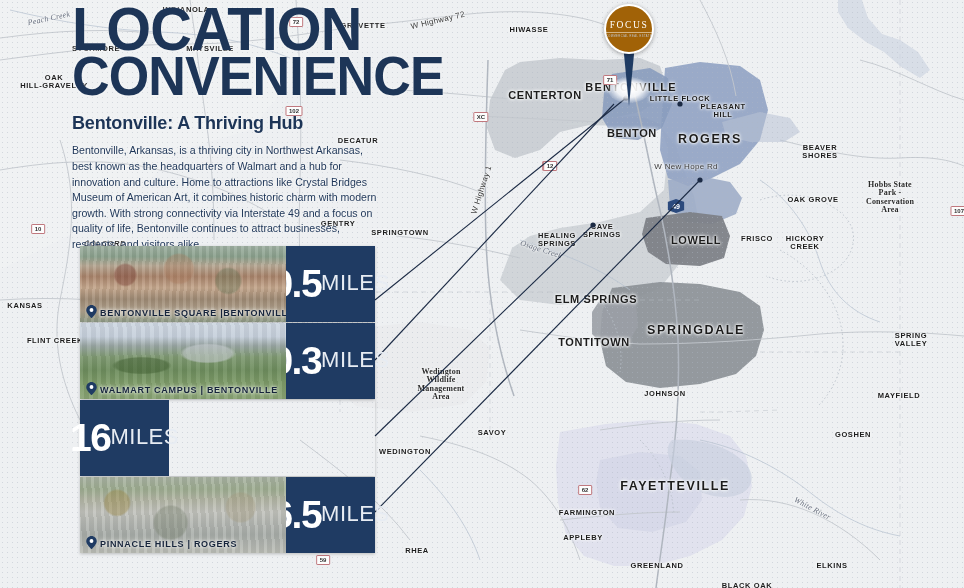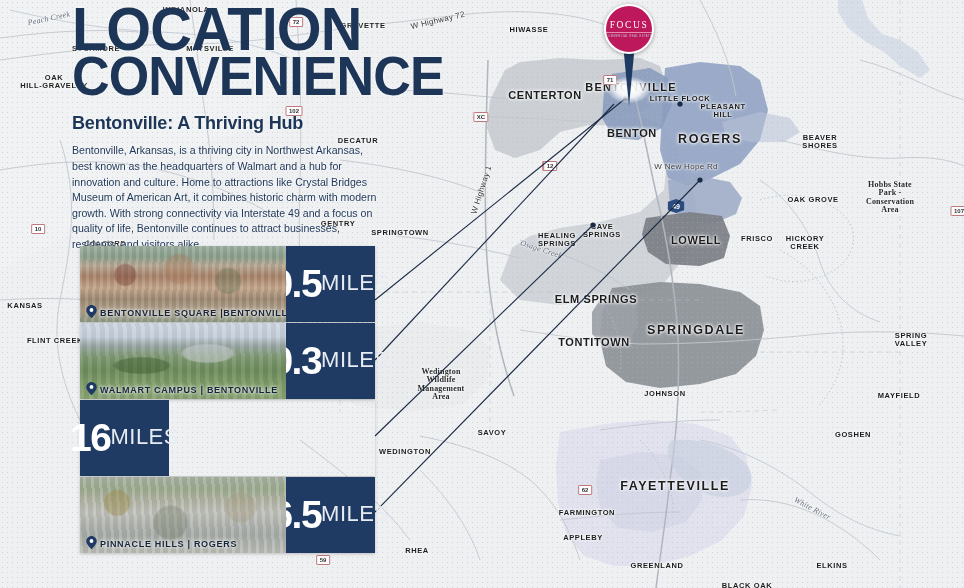--- a/index.html
+++ b/index.html
@@ -63,21 +63,21 @@
     clip-path:polygon(50% 0,100% 22%,100% 78%,50% 100%,0 78%,0 22%);
     color:#fff;font-size:7px;font-weight:bold;
     display:flex;align-items:center;justify-content:center;
     letter-spacing:-.2px;
   }
 
   
   .focus-pin{position:absolute;left:629px;top:4px;transform:translateX(-50%);}
   .focus-badge{
     width:46px;height:46px;border-radius:50%;
-    background:#be185d;border:2px solid #fff;
+    background:#a16207;border:2px solid #fff;
     box-shadow:0 1px 4px rgba(0,0,0,.35);
     display:flex;flex-direction:column;align-items:center;justify-content:center;
     position:relative;z-index:3;
   }
   .focus-word{
     font-family:"Liberation Serif", serif;
     color:#fff;font-size:9.5px;letter-spacing:1.6px;line-height:1;
   }
   .focus-sub{
     color:#c3ccdb;font-size:2.6px;letter-spacing:.5px;margin-top:2px;
@@ -259,21 +259,21 @@
       <div class="mlabel sm" style="left: 96px; top: 49px;">SYCAMORE</div>
       <div class="mlabel sm" style="left: 210px; top: 49px;">MAYSVILLE</div>
       <div class="mlabel sm" style="left: 723px; top: 83px; margin-top: 28px;">PLEASANT
 HILL</div>
       <div class="mlabel md" style="left: 545px; top: 96px;">CENTERTON</div>
       <div class="mlabel lg" style="left: 631px; top: 88px;">BENTONVILLE</div>
       <div class="mlabel sm" style="left: 680px; top: 99px;">LITTLE FLOCK</div>
       <div class="mlabel sm" style="left: 54px; top: 82px;">OAK
 HILL-GRAVELEY</div>
       <div class="mlabel xl" style="left: 710px; top: 140px;">ROGERS</div>
-      <div class="mlabel sm" style="left: 820px; top: 142px;">BEAVER
+      <div class="mlabel sm" style="left: 820px; top: 152px;">BEAVER
 SHORES</div>
       <div class="mlabel sm" style="left: 358px; top: 141px;">DECATUR</div>
       <div class="mlabel md" style="left: 632px; top: 134px;">BENTON</div>
       <div class="mlabel sm" style="left: 813px; top: 200px;">OAK GROVE</div>
       <div class="mlabel md" style="left: 696px; top: 241px;">LOWELL</div>
       <div class="mlabel sm" style="left: 757px; top: 239px;">FRISCO</div>
       <div class="mlabel sm" style="left: 805px; top: 243px;">HICKORY
 CREEK</div>
       <div class="mlabel sm" style="left: 338px; top: 224px;">GENTRY</div>
       <div class="mlabel sm" style="left: 400px; top: 233px;">SPRINGTOWN</div>

